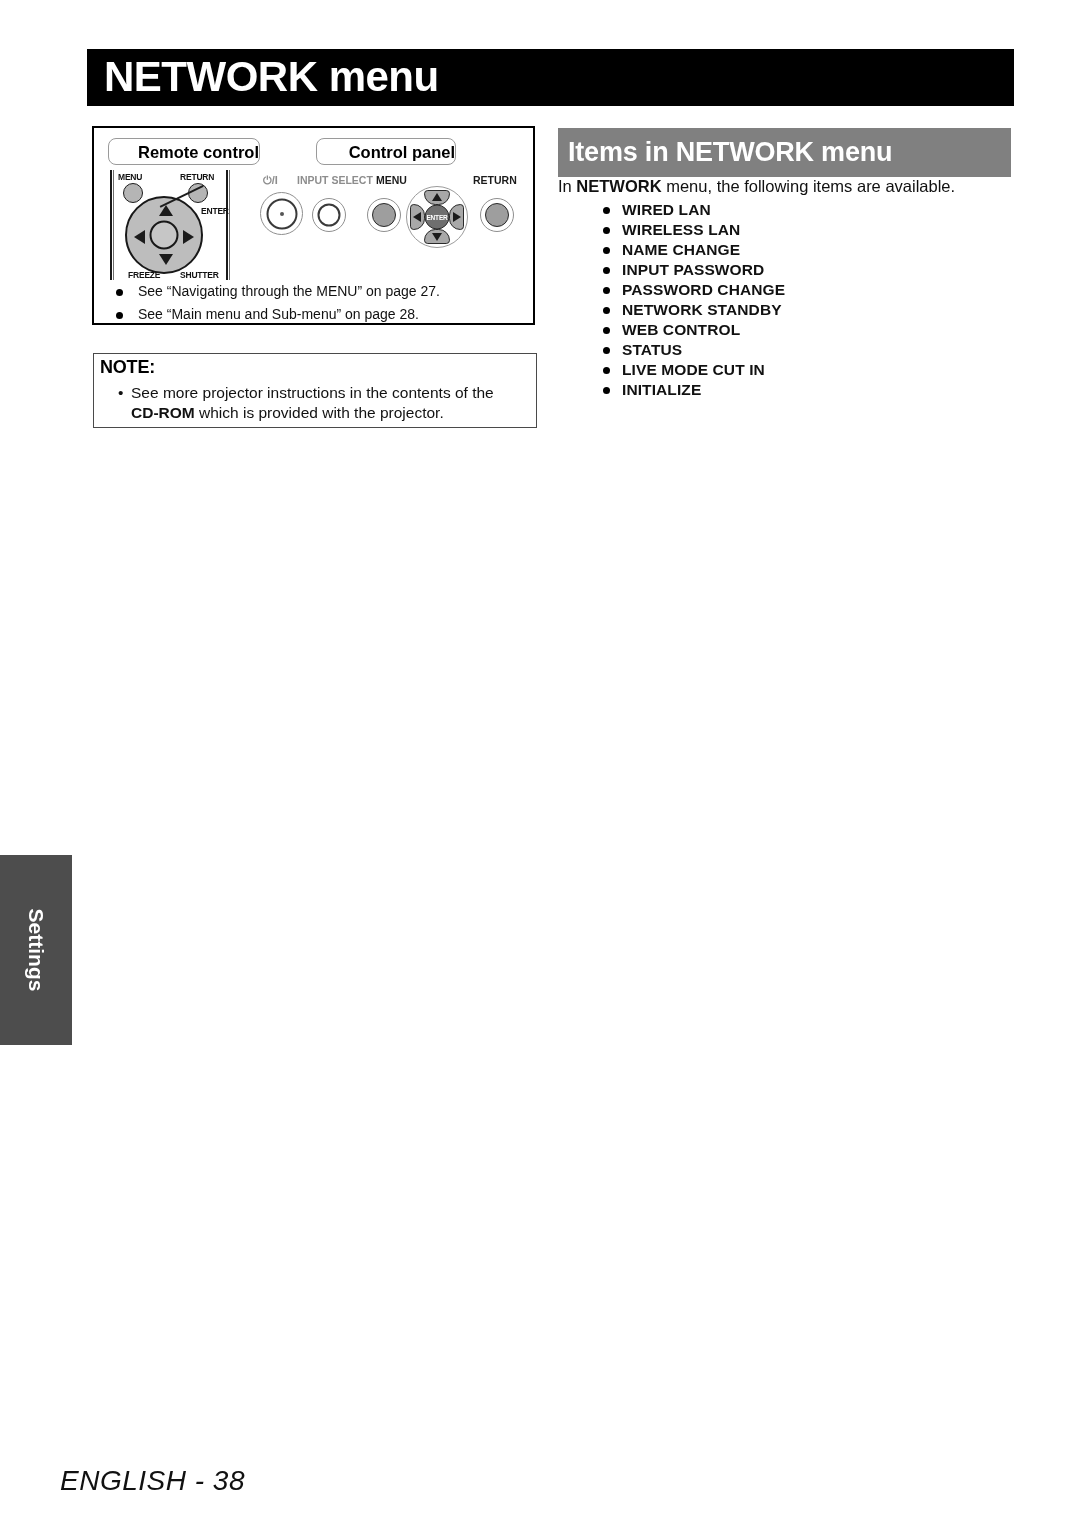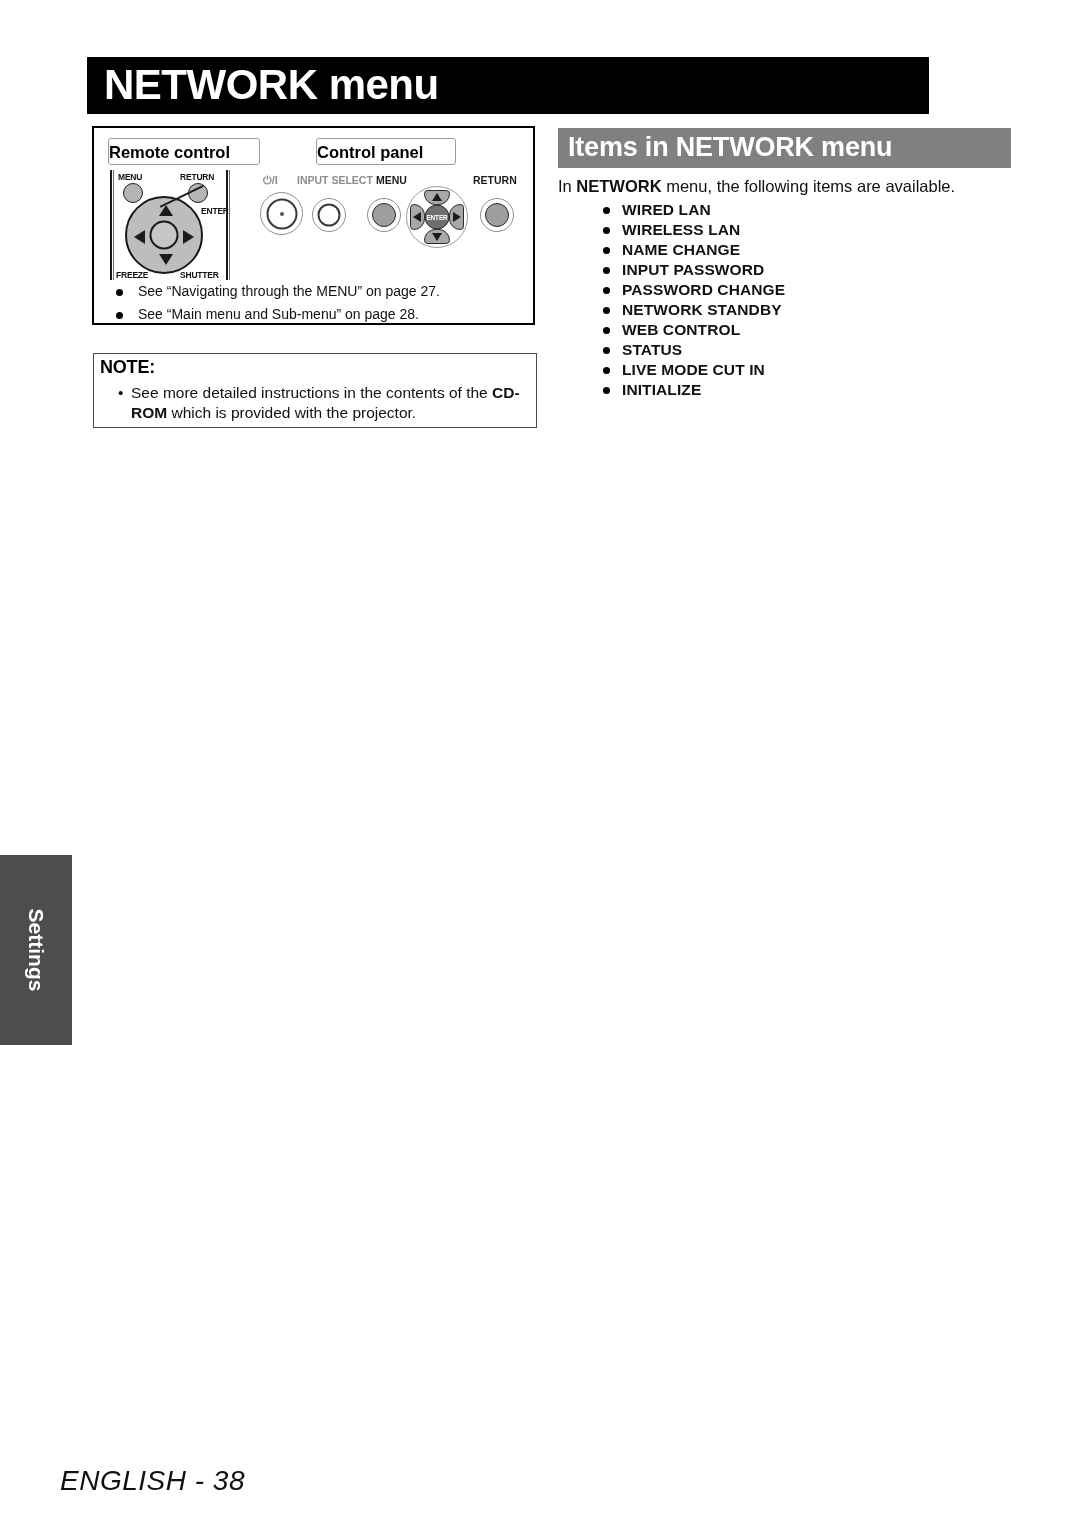--- a/index.html
+++ b/index.html
@@ -13,22 +13,22 @@
     position: relative;
     font-family: "Liberation Sans", sans-serif;
     color: #000000;
     overflow: hidden;
   }
 
   
   #page-title-bar {
     position: absolute;
     left: 87px;
-    top: 57px;
-    width: 842px;
+    top: 49px;
+    width: 927px;
     height: 57px;
     background: #000000;
   }
   #page-title-bar .title-text {
     position: absolute;
     left: 17px;
     top: 50%;
     transform: translateY(-52%);
     color: #ffffff;
     font-size: 42px;
@@ -45,26 +45,26 @@
     width: 443px;
     height: 199px;
     border: 2px solid #000000;
     background: #ffffff;
     box-sizing: border-box;
   }
 
   .pill-label {
     position: absolute;
     border: 1px solid #9a9a9a;
-    border-radius: 3px;
+    border-radius: 8px;
     background: #ffffff;
     font-size: 16.5px;
     font-weight: bold;
     color: #000;
-    text-align: left;
+    text-align: right;
     line-height: 26px;
     height: 27px;
     box-sizing: border-box;
   }
   #pill-remote-control { left: 14px; top: 10px;  width: 152px; }
   #pill-control-panel  { left: 222px; top: 10px; width: 140px; }
 
   
   #remote-control-figure {
     position: absolute;
@@ -89,21 +89,21 @@
     position: absolute;
     font-size: 8.5px;
     font-weight: bold;
     letter-spacing: -0.2px;
     color: #111;
     white-space: nowrap;
   }
   #rc-label-menu   { left: 14px;  top: 2px; }
   #rc-label-return { left: 76px;  top: 2px; }
   #rc-label-enter  { left: 97px;  top: 36px; }
-  #rc-label-freeze { left: 12px;  top: 100px; }
+  #rc-label-freeze { left: 24px;  top: 100px; }
   #rc-label-shutter{ left: 76px;  top: 100px; }
 
   .round-btn {
     position: absolute;
     border-radius: 50%;
     background: #b5b5b5;
     border: 1.5px solid #1d1d1d;
     box-sizing: border-box;
   }
   #rc-btn-menu   { left: 19px; top: 13px; width: 20px; height: 20px; }
@@ -309,21 +309,21 @@
     top: 0px;
   }
   #note-box .note-item b { font-weight: bold; }
 
   
   #items-section-header {
     position: absolute;
     left: 558px;
     top: 128px;
     width: 453px;
-    height: 40px;
+    height: 49px;
     background: #808080;
   }
   #items-section-header .header-text {
     position: absolute;
     left: 10px;
     top: 50%;
     transform: translateY(-53%);
     color: #ffffff;
     font-size: 27px;
     font-weight: bold;
@@ -479,21 +479,21 @@
     <div class="see-item">
       <span class="dot"></span>
       <span>See “Main menu and Sub-menu” on page 28.</span>
     </div>
   </div>
 </div>
 
 <div id="note-box">
   <div class="note-heading">NOTE:</div>
   <div class="note-item">
-    <span class="bullet">•</span><span>See more detailed instructions in the contents of the </span><b>CD-ROM</b><span> which is provided with the projector.</span>
+    <span class="bullet">•</span><span>See more projector instructions in the contents of the </span><b>CD-ROM</b><span> which is provided with the projector.</span>
   </div>
 </div>
 
 <div id="items-section-header">
   <div class="header-text">Items in NETWORK menu</div>
 </div>
 
 <div id="items-intro"><span>In </span><b>NETWORK</b><span> menu, the following items are available.</span></div>
 
 <div id="items-list">

